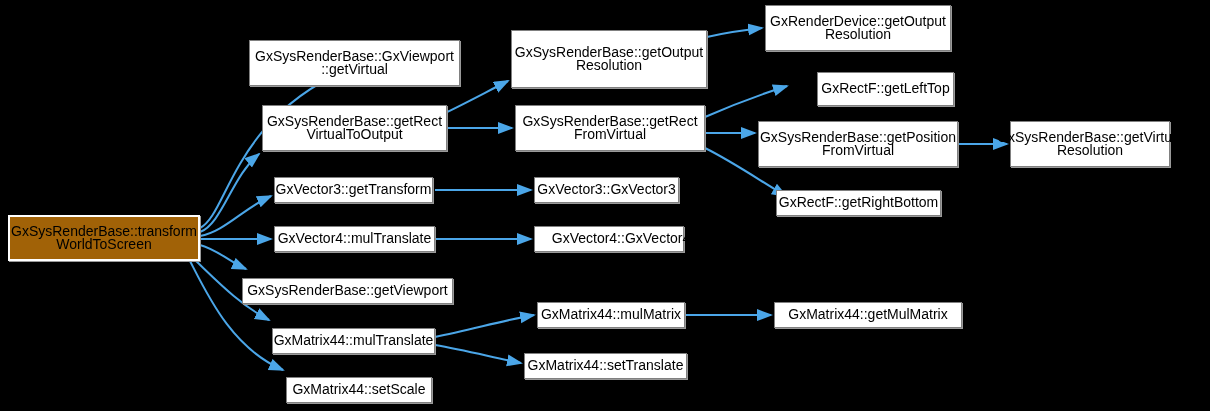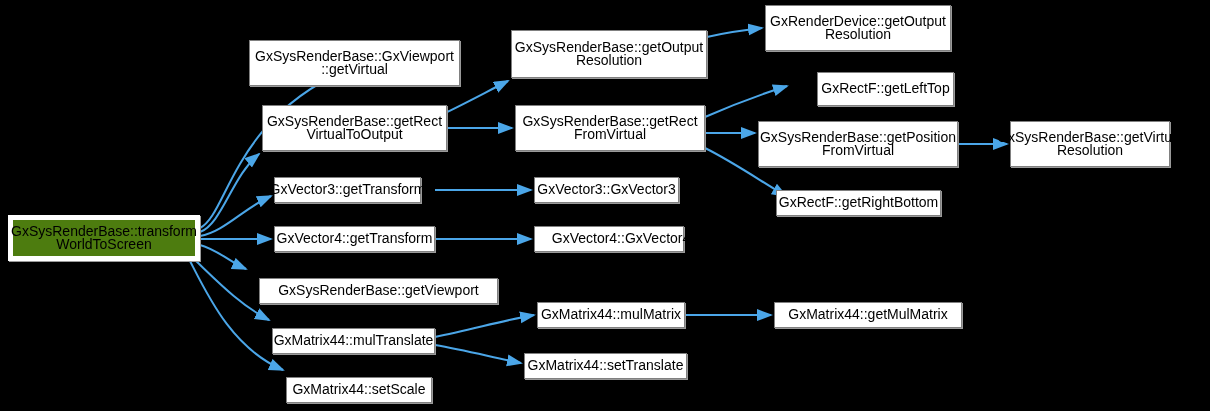--- a/index.html
+++ b/index.html
@@ -35,22 +35,22 @@
     display: flex;
     align-items: center;
     justify-content: center;
     text-align: center;
     letter-spacing: 0px;
     white-space: pre-line;
     box-shadow: 1px 1px 0 0 #9a9a9a;
     z-index: 2;
   }
   .node.root {
-    background: #4d7c0f;
-    border: 5px solid #ffffff;
+    background: #a16207;
+    border: 2px solid #ffffff;
     justify-content: center;
   }
   .node-label {
     display: block;
     padding: 0 3px;
   }
 </style>
 </head>
 <body>
 
@@ -83,26 +83,26 @@
         <path d="M 685,315 L 771,315" fill="none" stroke="#4ba6e8" stroke-width="2" marker-end="url(#arrowhead)"></path>
       </g>
   </svg>
   <div id="node-layer">
       <div class="node root" style="left: 8px; top: 215px; width: 192px; height: 46px;"><span class="node-label">GxSysRenderBase::transform
 WorldToScreen</span></div>
       <div class="node" style="left: 249px; top: 40px; width: 211px; height: 46px;"><span class="node-label">GxSysRenderBase::GxViewport
 ::getVirtual</span></div>
       <div class="node" style="left: 262px; top: 105px; width: 185px; height: 46px;"><span class="node-label">GxSysRenderBase::getRect
 VirtualToOutput</span></div>
-      <div class="node" style="left: 274px; top: 177px; width: 147px; height: 26px;"><span class="node-label">GxVector3::getTransform</span></div>
-      <div class="node" style="left: 274px; top: 226px; width: 161px; height: 26px;"><span class="node-label">GxVector4::getTransform</span></div>
-      <div class="node" style="left: 259px; top: 278px; width: 239px; height: 26px;"><span class="node-label">GxSysRenderBase::getViewport</span></div>
+      <div class="node" style="left: 274px; top: 177px; width: 159px; height: 26px;"><span class="node-label">GxVector3::getTransform</span></div>
+      <div class="node" style="left: 274px; top: 226px; width: 161px; height: 26px;"><span class="node-label">GxVector4::mulTranslate</span></div>
+      <div class="node" style="left: 242px; top: 278px; width: 211px; height: 26px;"><span class="node-label">GxSysRenderBase::getViewport</span></div>
       <div class="node" style="left: 272px; top: 328px; width: 163px; height: 26px;"><span class="node-label">GxMatrix44::mulTranslate</span></div>
       <div class="node" style="left: 286px; top: 377px; width: 146px; height: 26px;"><span class="node-label">GxMatrix44::setScale</span></div>
-      <div class="node" style="left: 511px; top: 30px; width: 196px; height: 48px;"><span class="node-label">GxSysRenderBase::getOutput
+      <div class="node" style="left: 511px; top: 30px; width: 196px; height: 58px;"><span class="node-label">GxSysRenderBase::getOutput
 Resolution</span></div>
       <div class="node" style="left: 515px; top: 105px; width: 190px; height: 46px;"><span class="node-label">GxSysRenderBase::getRect
 FromVirtual</span></div>
       <div class="node" style="left: 534px; top: 177px; width: 145px; height: 26px;"><span class="node-label">GxVector3::GxVector3</span></div>
       <div class="node" style="left: 534px; top: 226px; width: 150px; height: 26px; padding-left: 24px;"><span class="node-label">GxVector4::GxVector4</span></div>
       <div class="node" style="left: 537px; top: 302px; width: 148px; height: 26px;"><span class="node-label">GxMatrix44::mulMatrix</span></div>
       <div class="node" style="left: 524px; top: 353px; width: 163px; height: 26px;"><span class="node-label">GxMatrix44::setTranslate</span></div>
       <div class="node" style="left: 765px; top: 5px; width: 186px; height: 46px;"><span class="node-label">GxRenderDevice::getOutput
 Resolution</span></div>
       <div class="node" style="left: 790px; top: 72px; width: 137px; height: 34px; margin-left: 27px;"><span class="node-label">GxRectF::getLeftTop</span></div>

